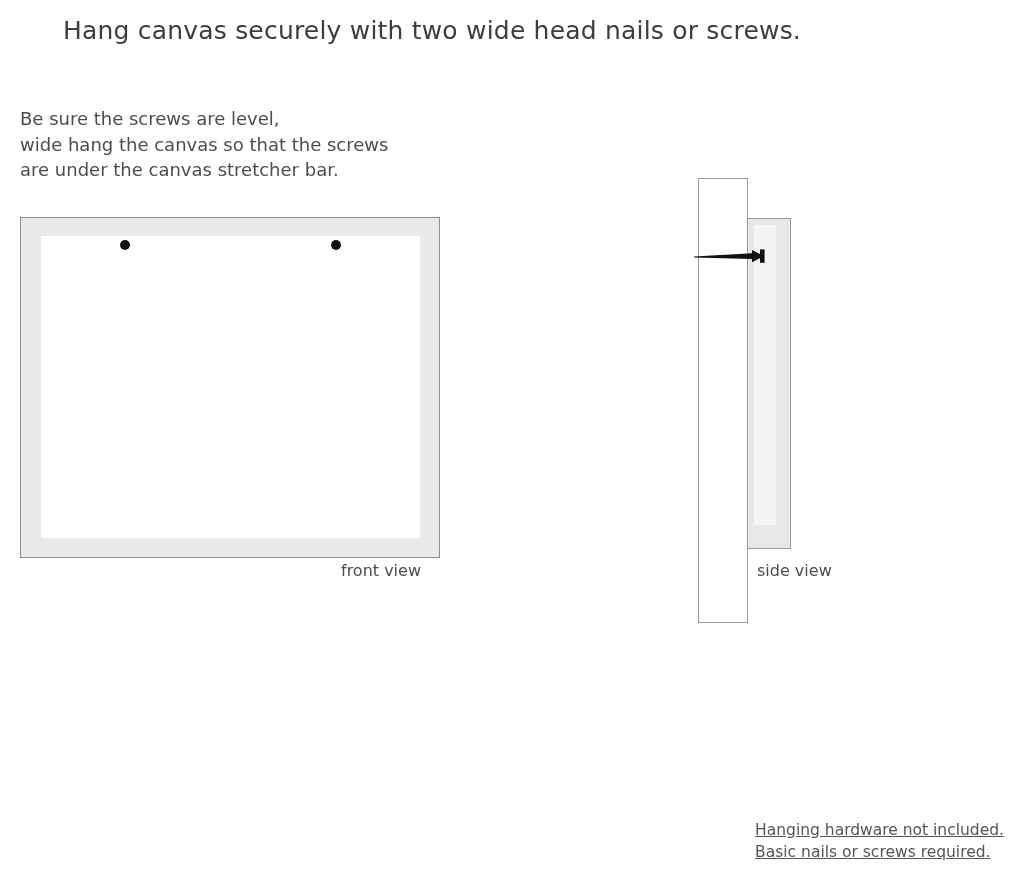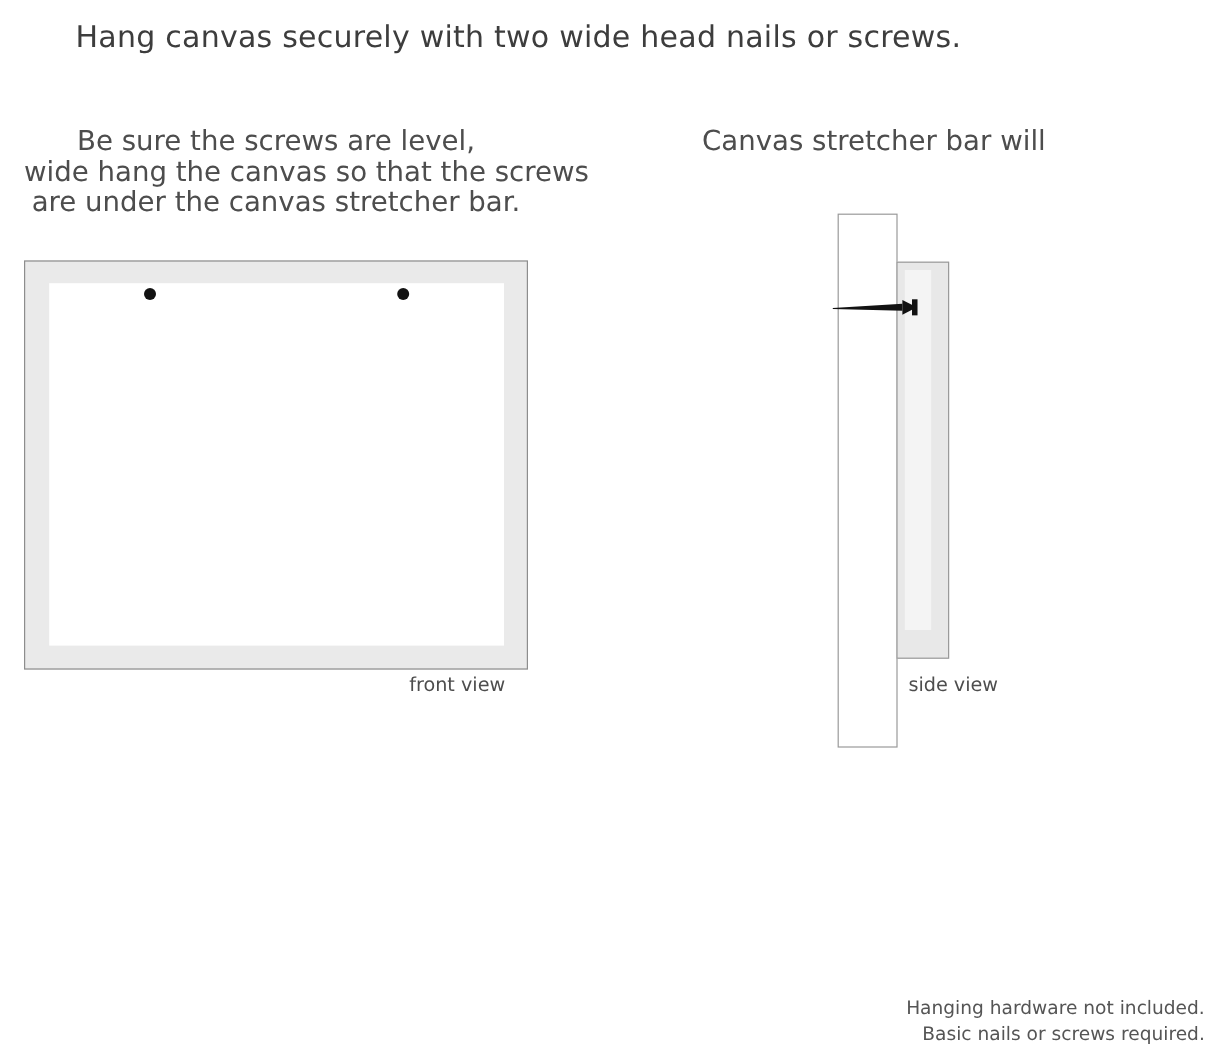--- a/index.html
+++ b/index.html
@@ -26,22 +26,21 @@
     font-size: 25px;
     font-weight: 400;
     color: #3d3d3d;
     letter-spacing: 0.2px;
     white-space: nowrap;
   }
 
   
   .caption {
     position: absolute;
-    text-align: center;
-    font-size: 23px;
+    font-size: 18px;
     line-height: 25.5px;
     color: #4d4d4d;
   }
   .caption-left {
     left: 20px;
     top: 106px;
     width: 420px;
   }
   .caption-right {
     left: 585px;
@@ -136,41 +135,41 @@
     top: 76px;
     width: 76px;
     height: 20px;
     overflow: visible;
   }
 
   
   #footer-note {
     position: absolute;
     right: 20px;
-    bottom: 2px;
-    text-align: right;
+    bottom: 12px;
+    text-align: left;
     font-size: 15.5px;
     line-height: 22px;
     color: #555555;
+    text-decoration: underline;
   }
   #footer-note div { white-space: nowrap; }
 </style>
 </head>
 <body>
 
 <div class="title">Hang canvas securely with two wide head nails or screws.</div>
 
 <div class="caption caption-left">
   <div>Be sure the screws are level,</div>
   <div>wide hang the canvas so that the screws</div>
   <div>are under the canvas stretcher bar.</div>
 </div>
 
 <div class="caption caption-right">
-  <div>Canvas stretcher bar will</div>
 </div>
 
 <div id="front-view-figure">
   <div class="frame-outer"></div>
   <div class="frame-inner"></div>
   <div class="screw-dot left"></div>
   <div class="screw-dot right"></div>
 </div>
 <div class="view-label" id="front-view-label">front view</div>
 

